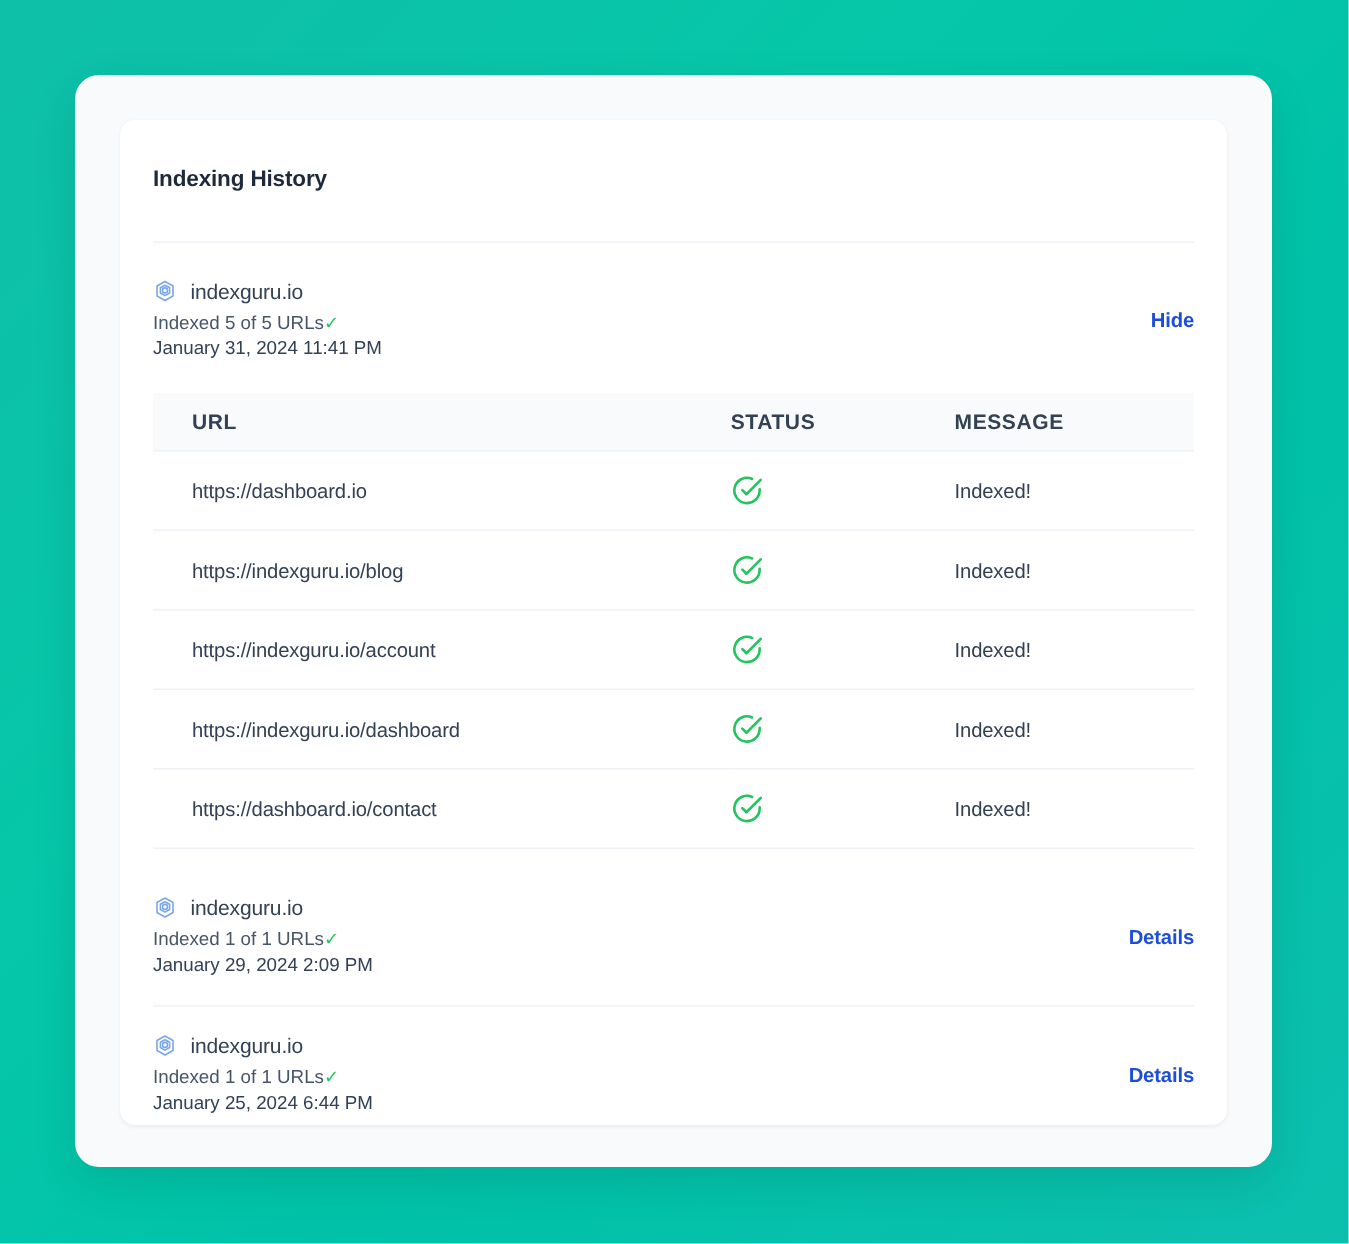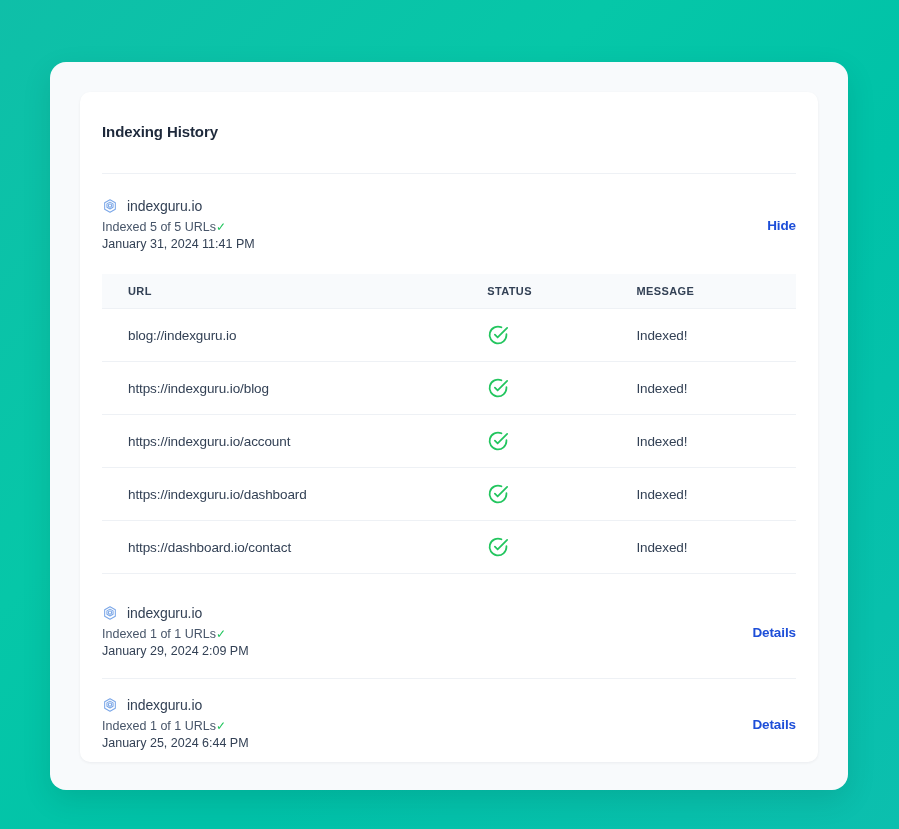--- a/index.html
+++ b/index.html
@@ -15,21 +15,21 @@
     background: linear-gradient(135deg, #0fbfa8 0%, #06c7a8 35%, #00c2a8 60%, #0cbfae 100%);
     display: flex;
     align-items: flex-start;
     justify-content: center;
   }
 
   
   #outer-card {
     position: absolute;
     left: 50px;
-    top: 62px;
+    top: 50px;
     width: 798px;
     height: 728px;
     background: #f8fafc;
     border-radius: 16px;
     box-shadow: 0 10px 30px rgba(0,0,0,0.10);
   }
 
   
   #panel {
     position: absolute;
@@ -115,21 +115,21 @@
   .url-table {
     width: 100%;
     border-collapse: collapse;
     margin-top: 22px;
     table-layout: fixed;
   }
 
   .url-table thead th {
     background: #f8fafc;
     text-align: left;
-    font-size: 11px;
+    font-size: 14px;
     font-weight: bold;
     letter-spacing: 0.4px;
     color: #334155;
     padding: 11px 0 11px 0;
     height: 33px;
   }
 
   .url-table th.c-url   { width: 55.5%; padding-left: 26px; }
   .url-table th.c-stat  { width: 21.5%; }
   .url-table th.c-msg   { width: 23%; }
@@ -194,21 +194,21 @@
       <table class="url-table">
         <thead>
           <tr>
             <th class="c-url">URL</th>
             <th class="c-stat">STATUS</th>
             <th class="c-msg">MESSAGE</th>
           </tr>
         </thead>
         <tbody id="table-body">
             <tr>
-              <td class="c-url">blog://indexguru.io</td>
+              <td class="c-url">https://dashboard.io</td>
               <td class="c-stat"><span><svg class="check-circle" width="22" height="22" viewBox="0 0 24 24" fill="none" stroke="#22c55e" stroke-width="1.9" stroke-linecap="round" stroke-linejoin="round">
                     <path d="M21.2 11.1v.9a9.2 9.2 0 1 1-5.45-8.4"></path>
                     <path d="M8.6 11.7 11.6 14.7 22 4.3"></path>
                   </svg></span></td>
               <td class="c-msg">Indexed!</td>
             </tr>
             <tr>
               <td class="c-url">https://indexguru.io/blog</td>
               <td class="c-stat"><span><svg class="check-circle" width="22" height="22" viewBox="0 0 24 24" fill="none" stroke="#22c55e" stroke-width="1.9" stroke-linecap="round" stroke-linejoin="round">
                     <path d="M21.2 11.1v.9a9.2 9.2 0 1 1-5.45-8.4"></path>

